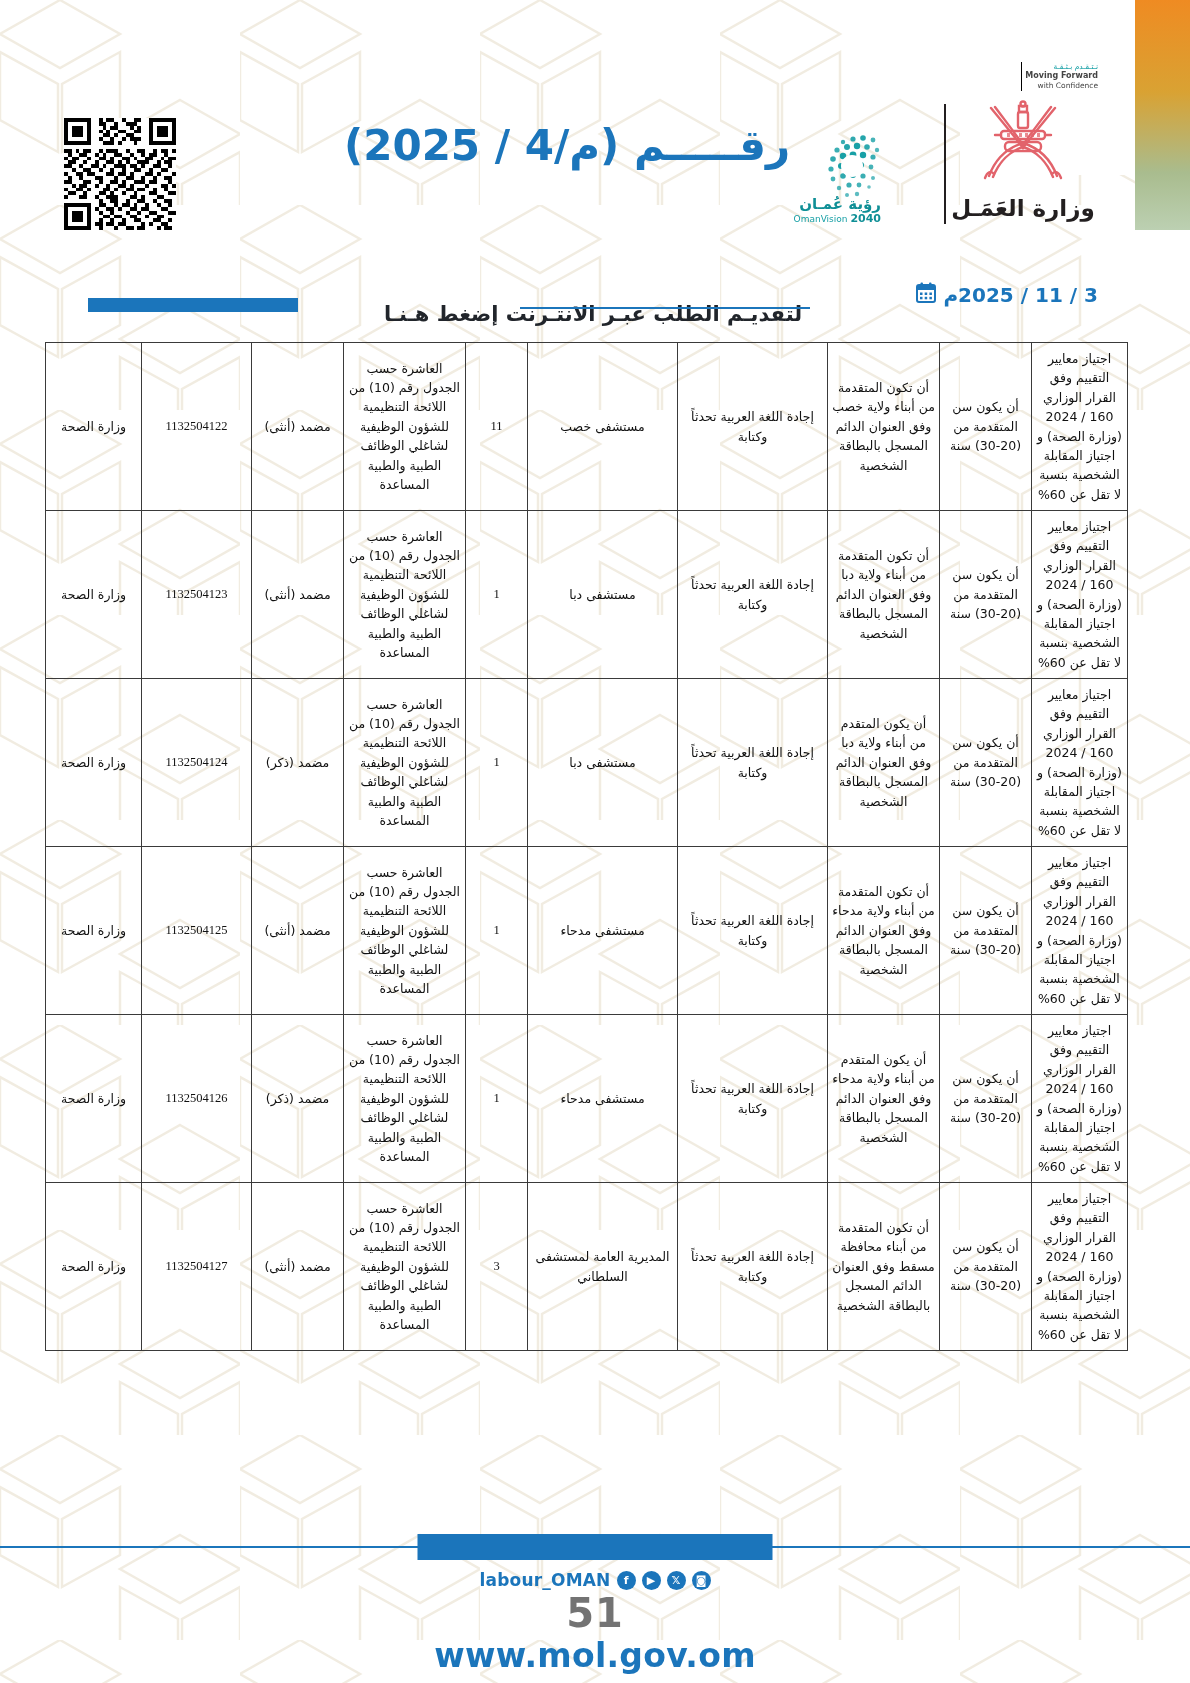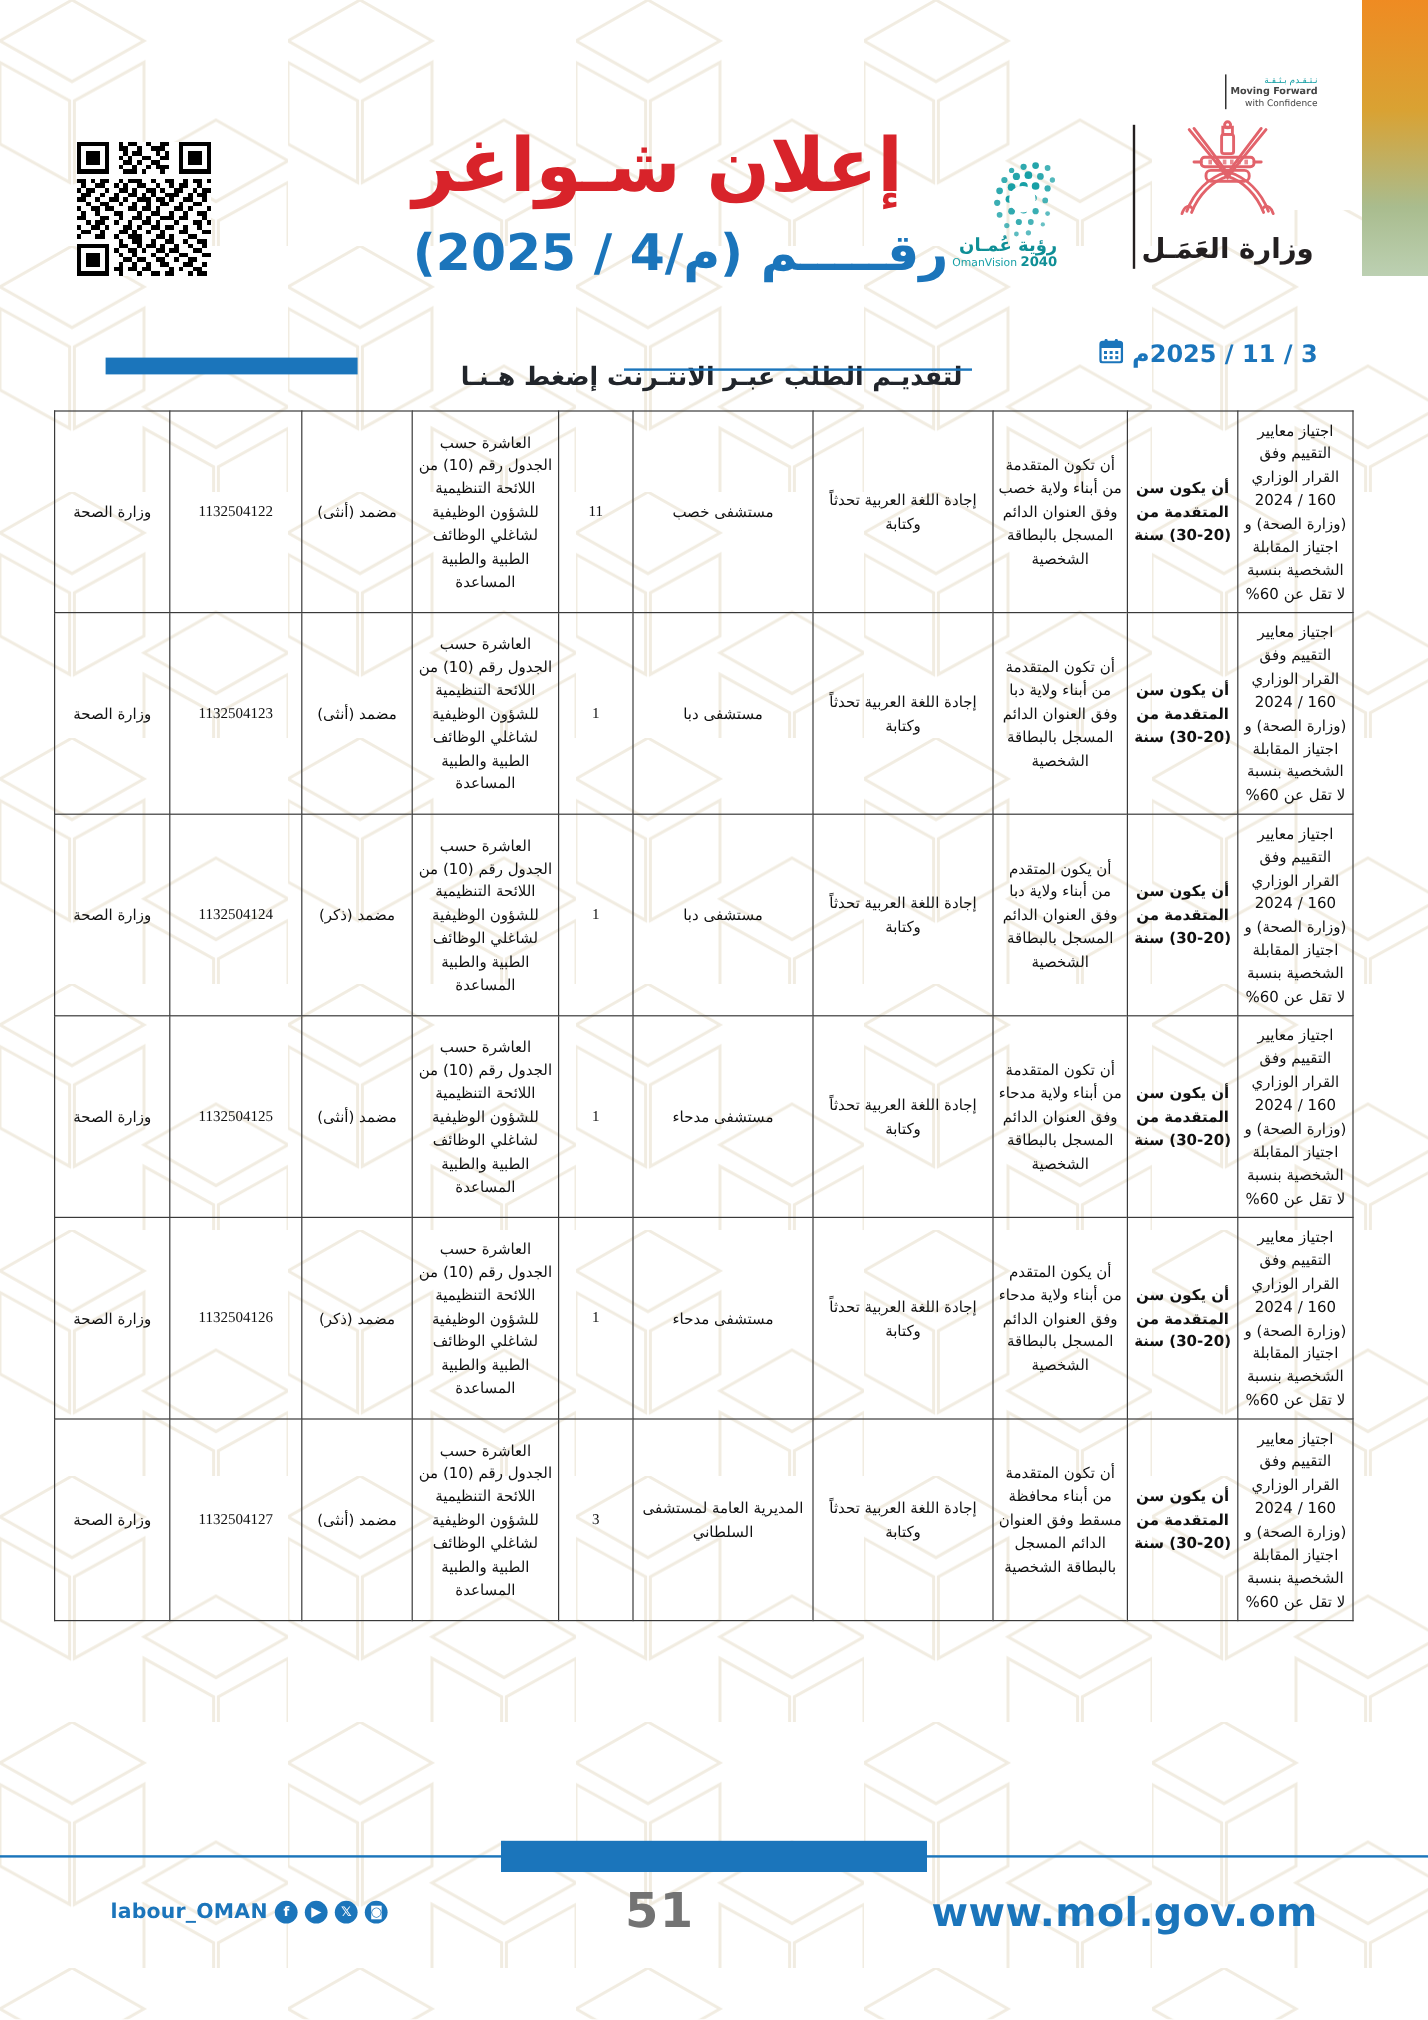--- a/index.html
+++ b/index.html
@@ -199,21 +199,21 @@
     background:transparent;
   }
   td.c-entity    { width:96px;  }
   td.c-number    { width:110px; font-family:"Liberation Serif","DejaVu Serif",serif; font-size:14px; }
   td.c-job       { width:92px;  }
   td.c-grade     { width:122px; }
   td.c-count     { width:62px;  font-family:"Liberation Serif","DejaVu Serif",serif; font-size:14px; }
   td.c-location  { width:150px; }
   td.c-lang      { width:150px; }
   td.c-wilayat   { width:112px; }
-  td.c-age       { width:92px;font-weight:bold;  }
+  td.c-age       { width:92px;  }
   td.c-criteria  { width:96px;  }
 
   
   .footer {
     position:absolute;
     left:0; right:0; bottom:0;
     height:165px;
     z-index:3;
   }
   .footer-rule {
@@ -230,20 +230,21 @@
     background:#1b75bb;
   }
   .footer-inner {
     position:absolute;
     top:52px; left:0; right:0;
     display:flex;
     align-items:center;
     justify-content:space-between;
     padding:0 92px;
     direction:ltr;
+    flex-direction:column;
   }
   .social {
     display:flex; align-items:center; gap:6px;
     direction:ltr;
   }
   .social-handle {
     font-size:17px;
     color:#1b75bb;
     font-weight:600;
     letter-spacing:0.2px;
@@ -496,21 +497,20 @@
           <rect x="13" y="28" width="1" height="1"></rect>
         <rect x="16" y="28" width="2" height="1"></rect>
           <rect x="19" y="28" width="2" height="1"></rect>
         <rect x="24" y="28" width="1" height="1"></rect>
           <rect x="26" y="28" width="2" height="1"></rect>
       </g>
     </svg>
   </div>
 
   <div class="title-block">
-    <div class="main-title">إعلان شـواغر</div>
     <div class="sub-title">رقـــــم (م/4 / 2025)</div>
   </div>
 
   <div class="apply-line">لتقديـم الطلب عبـر الانتـرنت إضغط هـنـا</div>
 
   <div class="rule-thin"></div>
   <div class="rule-thick"></div>
 
   <div class="vision-logo">
     <svg width="160" height="95" viewBox="0 0 160 95">

